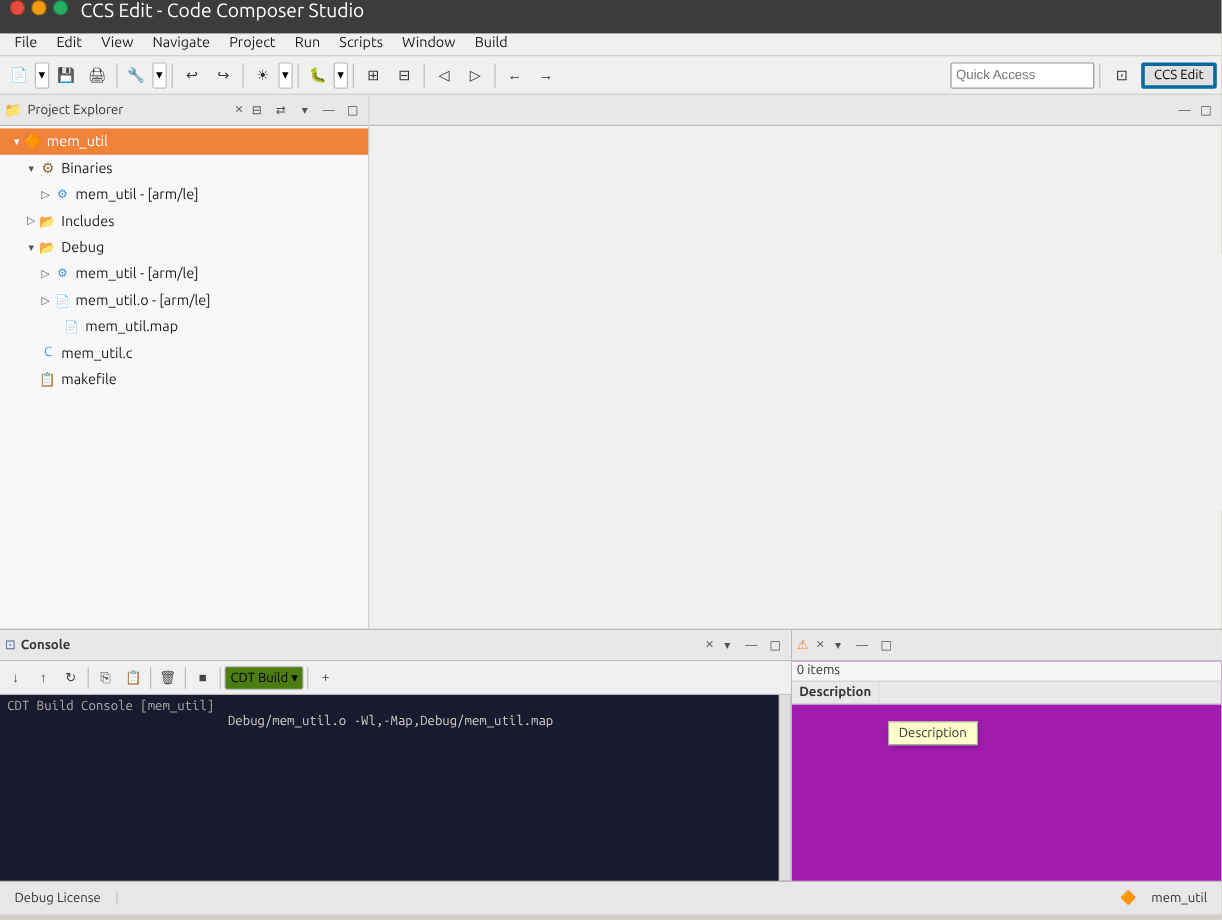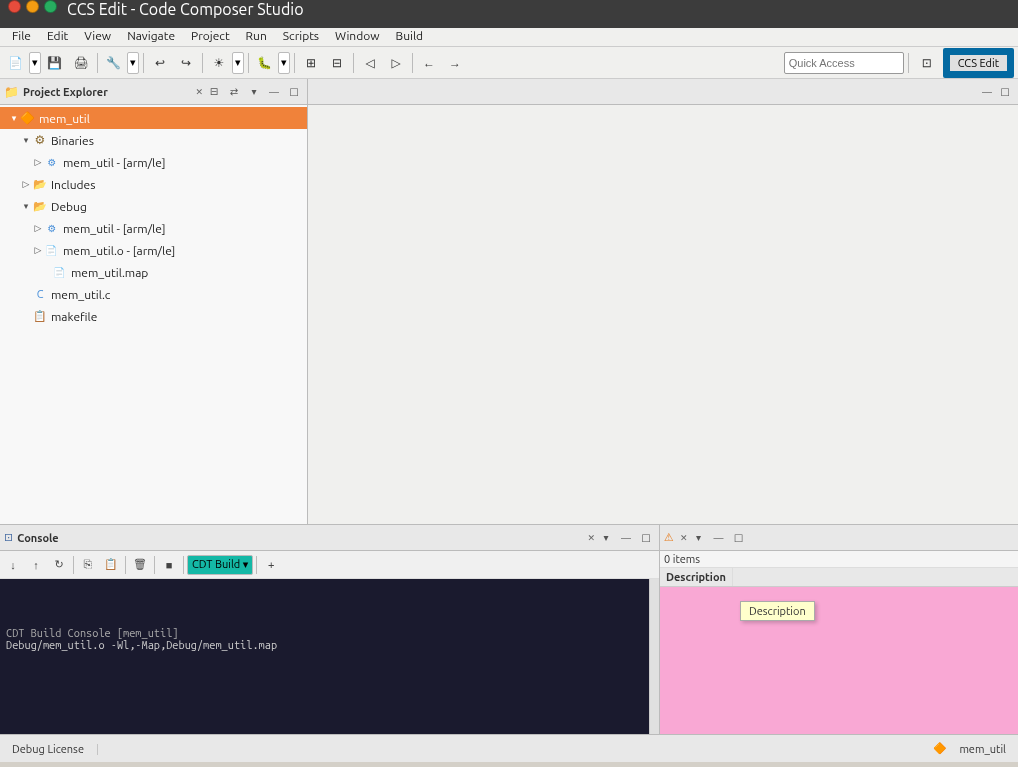--- a/index.html
+++ b/index.html
@@ -94,21 +94,21 @@
       height: 26px;
       display: flex;
       align-items: center;
       padding: 0 4px;
       font-size: 11px;
       color: #333;
     }
     .panel-header-title {
       flex: 1;
       font-size: 11px;
-      font-weight: bold;
+      font-weight: normal;
       color: #333;
     }
     .panel-header-icons {
       display: flex; gap: 2px;
     }
     .ph-icon {
       width: 18px; height: 18px; cursor: pointer;
       display: flex; align-items: center; justify-content: center;
       font-size: 10px; color: #555;
       border: 1px solid transparent; border-radius: 2px;
@@ -220,39 +220,39 @@
       color: #c8c8c8;
       font-family: 'Ubuntu Mono', 'Courier New', monospace;
       font-size: 11px;
       padding: 4px 6px;
       overflow-y: auto;
       position: relative;
     }
     #console-content .console-label {
       color: #aaaaaa;
       font-size: 11px;
-      margin-top: 44px;
     }
     #console-content .console-cmd {
       color: #cccccc;
+      text-align: center;
     }
     #console-content .console-success {
       color: #5b9bd5;
     }
     .console-scrollbar {
       width: 10px;
       background: #e0e0e0;
       border-left: 1px solid #ccc;
       position: absolute; right: 0; top: 0; bottom: 0;
     }
 
     
     #problems-content {
       flex: 1;
-      background: #f9a8d4;
+      background: #a21caf;
       overflow: auto;
       position: relative;
     }
     .problems-count {
       font-size: 11px; color: #333;
       padding: 2px 4px;
       border-bottom: 1px solid #ddd;
       background: #f5f5f5;
     }
     .problems-table-header {
@@ -356,21 +356,21 @@
   <div class="toolbar-separator"></div>
   <button class="toolbar-btn">◁</button>
   <button class="toolbar-btn">▷</button>
   <div class="toolbar-separator"></div>
   <button class="toolbar-btn">←</button>
   <button class="toolbar-btn">→</button>
   <div style="flex:1"></div>
   <input id="quick-access-input" type="text" placeholder="Quick Access" style="">
   <div class="toolbar-separator"></div>
   <button class="toolbar-btn" style="width:28px;">⊡</button>
-  <div style="background:#e0e0e0; border:7px solid #0369a1; border-radius:2px; padding:2px 8px; font-size:11px; cursor:pointer;">CCS Edit</div>
+  <div style="background:#e0e0e0; border:3px solid #0369a1; border-radius:2px; padding:2px 8px; font-size:11px; cursor:pointer;">CCS Edit</div>
 </div>
 
 <div style="display:flex; flex-direction:column; height:calc(767px - 28px - 24px - 32px - 28px);">
   <div style="display:flex; flex:1; overflow:hidden;">
 
     <div id="left-panel">
       <div class="panel-header">
         <span style="font-size:12px; margin-right:4px;">📁</span>
         <span class="panel-header-title">Project Explorer</span>
         <span class="tab-x">✕</span>
@@ -485,21 +485,21 @@
         <button class="con-btn">↑</button>
         <button class="con-btn">↻</button>
         <div class="con-separator"></div>
         <button class="con-btn">⎘</button>
         <button class="con-btn">📋</button>
         <div class="con-separator"></div>
         <button class="con-btn">🗑</button>
         <div class="con-separator"></div>
         <button class="con-btn">■</button>
         <div class="con-separator"></div>
-        <div style="display:flex; align-items:center; border:1px solid #bbb; background:#14b8a6; height:20px; padding:0 4px; border-radius:2px; font-size:11px; cursor:pointer;">
+        <div style="display:flex; align-items:center; border:1px solid #bbb; background:#4d7c0f; height:20px; padding:0 4px; border-radius:2px; font-size:11px; cursor:pointer;">
           CDT Build ▾
         </div>
         <div class="con-separator"></div>
         <button class="con-btn">+</button>
       </div>
       <div style="flex:1; display:flex; position:relative;">
         <div id="console-content" style="flex:1; padding-right:14px;">
           <div class="console-label">CDT Build Console [mem_util]</div>
           <div class="console-cmd">Debug/mem_util.o     -Wl,-Map,Debug/mem_util.map</div>
           <div class="console-cmd"></div>

